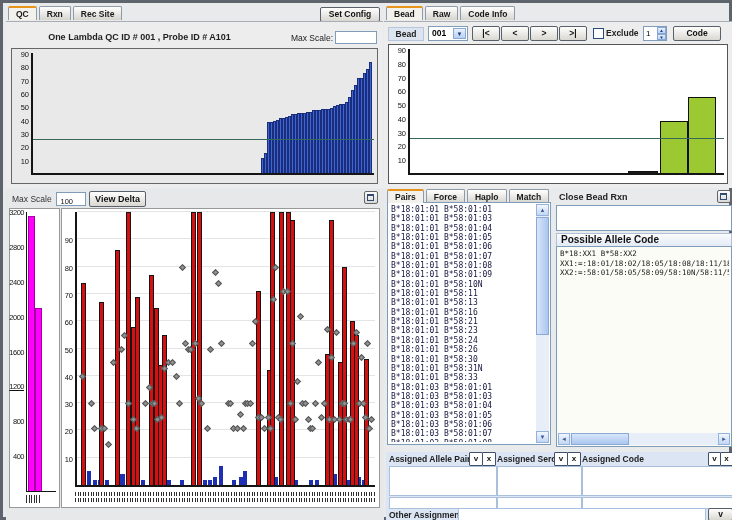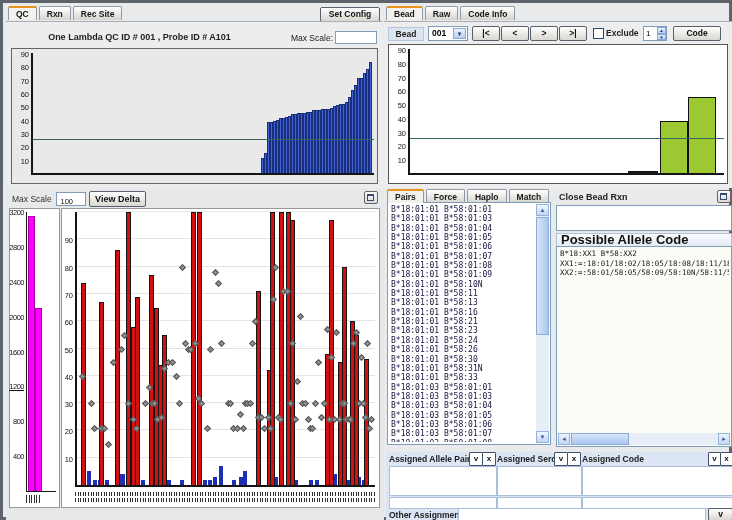--- a/index.html
+++ b/index.html
@@ -35,21 +35,21 @@
   .hscroll{position:absolute;height:12px;background:#e8eef8;}
   .sbtn{position:absolute;background:linear-gradient(#f2f7fe,#c2d6f2);border:1px solid #93b2dc;color:#3a5a9a;font-size:6px;line-height:10px;text-align:center;box-sizing:border-box;}
   .sthumb{position:absolute;background:linear-gradient(90deg,#d8e6fa,#aac6ee);border:1px solid #8aa8d8;box-sizing:border-box;}
   .sthumb.h{background:linear-gradient(#d8e6fa,#aac6ee);}
   .winbtn{position:absolute;width:12px;height:11px;background:linear-gradient(#fdfdfd,#d8d8d8);border:1px solid #666;border-radius:2px;}
   .winbtn::before{content:"";position:absolute;left:2px;top:2px;width:5px;height:4px;border:1px solid #334a6e;border-top-width:2px;}
   .checkbox{position:absolute;width:9px;height:9px;background:#fff;border:1px solid #2a4a7a;}
   .combo-arrow{position:absolute;right:1px;top:1px;bottom:1px;width:11px;background:linear-gradient(#eaf2fd,#b6cff1);border:1px solid #88a8d8;font-size:6px;color:#1a3a7a;text-align:center;line-height:11px;}
   .spin{position:absolute;right:0;top:0;bottom:0;width:9px;}
   .spin div{position:absolute;left:0;right:0;height:50%;background:linear-gradient(#eaf2fd,#b6cff1);border:1px solid #88a8d8;font-size:4.5px;color:#1a3a7a;text-align:center;line-height:6px;box-sizing:border-box;}
-  .subhdr{position:absolute;font-size:13px;font-weight:bold;color:#111;background:linear-gradient(#fbfcfe,#e3eaf4);border:1px solid #b0c0d8;line-height:11px;padding-left:4px;}
+  .subhdr{position:absolute;font-size:10px;font-weight:bold;color:#111;background:linear-gradient(#fbfcfe,#e3eaf4);border:1px solid #b0c0d8;line-height:11px;padding-left:4px;}
   .assign-btn{position:absolute;width:12px;height:12px;background:#fff;border:1px solid #40506a;border-radius:1px;font-size:8px;font-weight:bold;text-align:center;line-height:11px;color:#111;}
 </style>
 </head>
 <body>
 
 <div class="frame">
 
   <div class="panel" style="left:3px;top:3px;width:377px;height:182px;">
     <div class="tabrow">
         <div class="tab active">QC</div>

